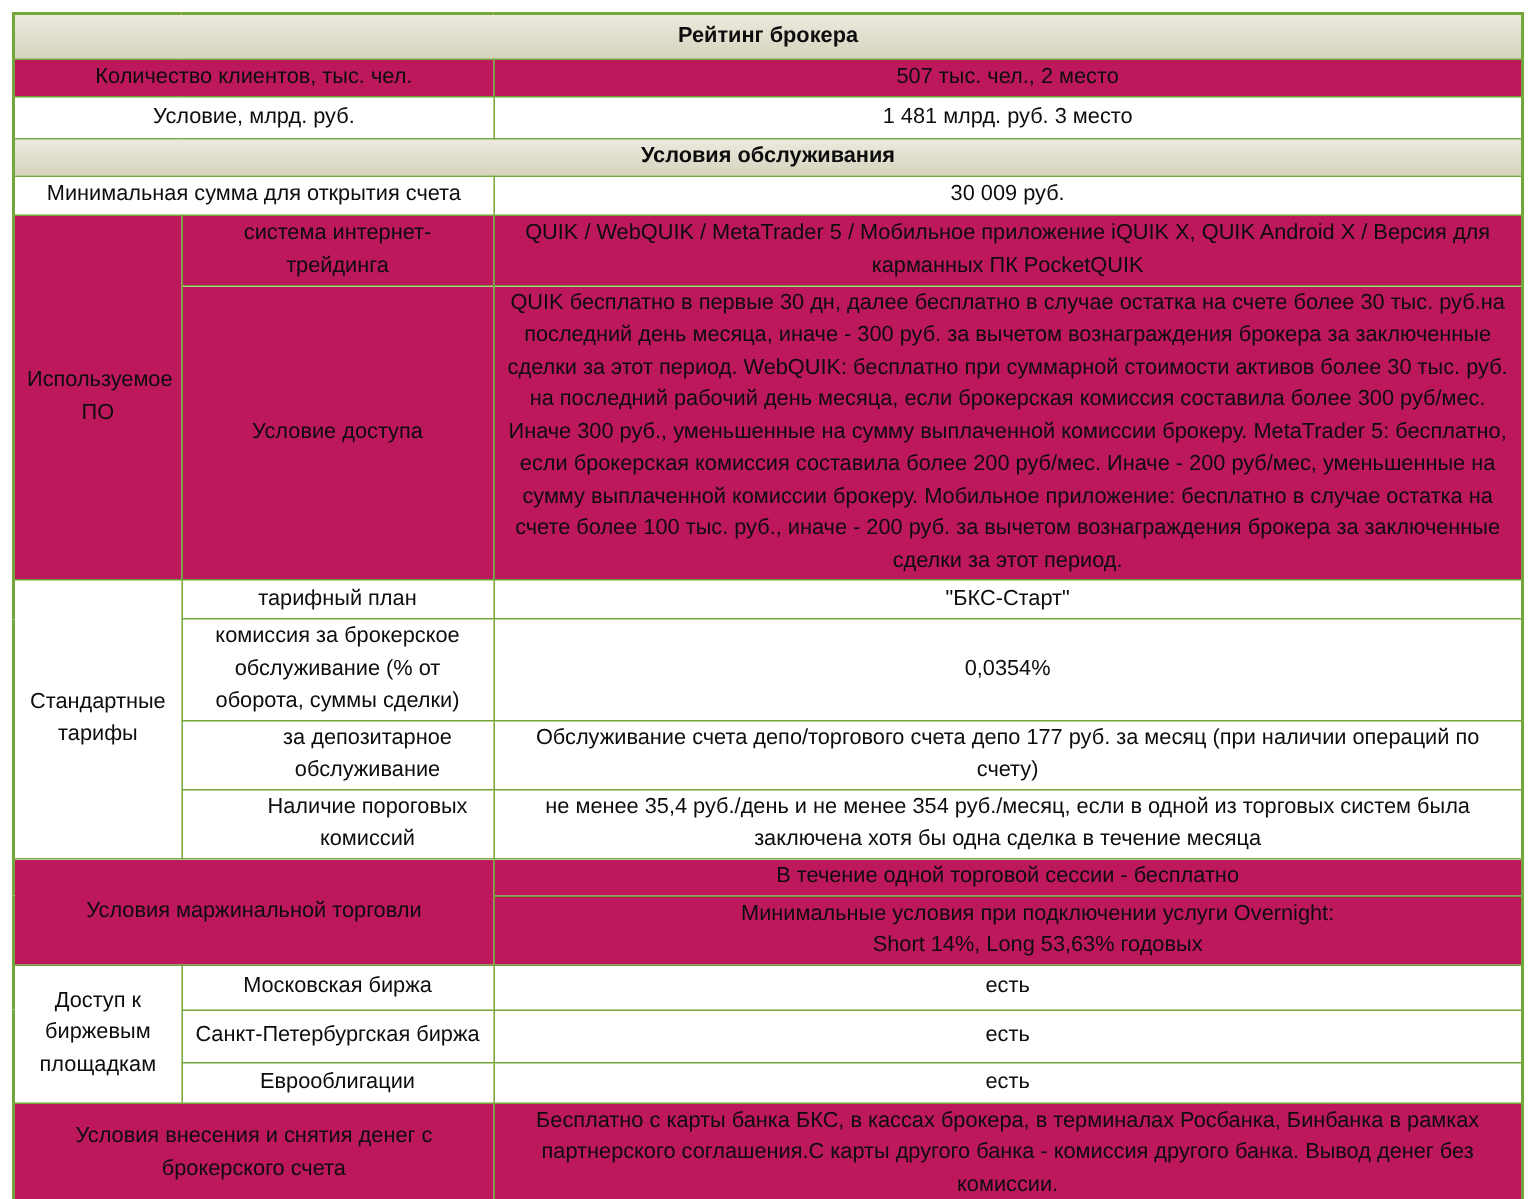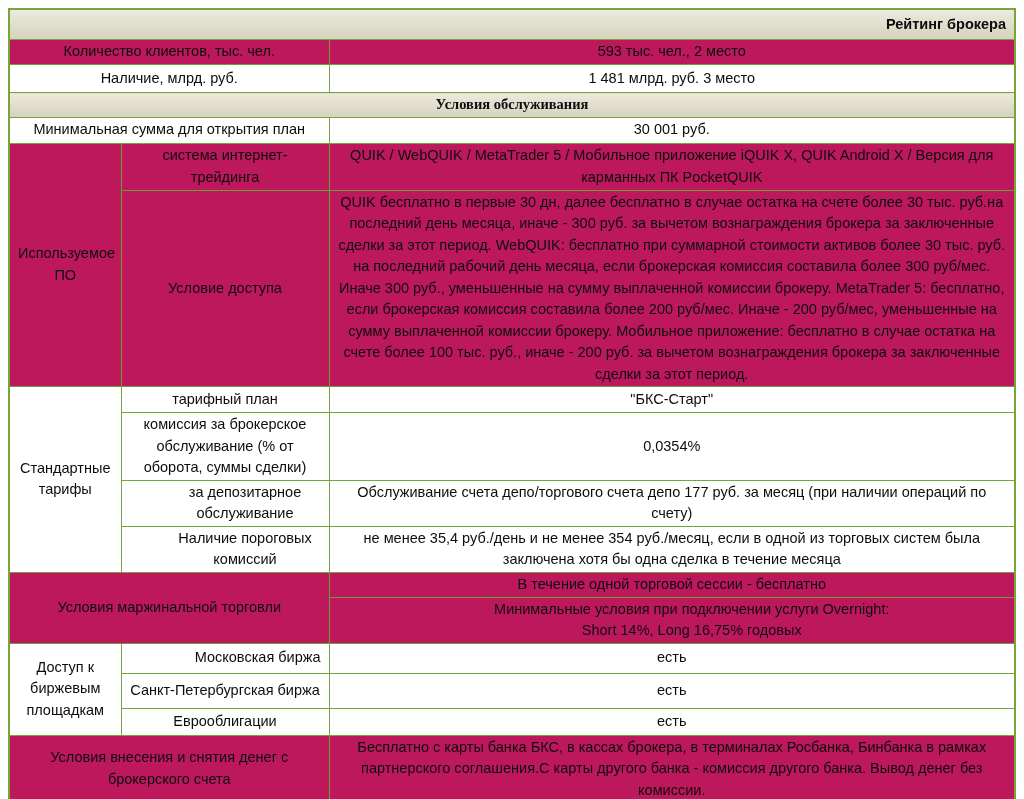--- a/index.html
+++ b/index.html
@@ -40,24 +40,24 @@
     border-color: #699f33;
   }
   td.head {
     background: linear-gradient(#ecead e0 0%, #d5d2bd 100%);
     background: linear-gradient(#eceade, #d5d2bd);
     font-weight: bold;
     border-color: #74a63c;
   }
   b { font-weight: normal; }
   
-  .h27  { height: 27px; text-align: right; }
+  .h27  { height: 27px; }
   .h22  { height: 22px; }
   .h25  { height: 25px; }
-  .h21  { height: 21px; font-family: Liberation Serif, serif; }
+  .h21  { height: 21px; }
   .h23  { height: 23px; }
   .h44  { height: 44px; margin-top: 12px; }
   .h190 { height: 190px; }
   .h60  { height: 60px; }
   .h42  { height: 42px; padding-left: 48px; }
   .h32  { height: 32px; }
   .h24  { height: 24px; margin-top: 44px; }
   .h62  { height: 62px; }
 </style>
 </head>
@@ -70,33 +70,33 @@
         <col class="c2">
         <col class="c3">
     </colgroup>
     <tbody>
 
       <tr>
         <td class="head h27" colspan="3">Рейтинг брокера</td>
       </tr>
       <tr>
         <td class="green h22" colspan="2">Количество клиентов, тыс. чел.</td>
-        <td class="green"><span>593 тыс. чел., </span><b>2 место</b></td>
+        <td class="green"><span>507 тыс. чел., </span><b>2 место</b></td>
       </tr>
       <tr>
-        <td class="h25" colspan="2">Наличие, млрд. руб.</td>
+        <td class="h25" colspan="2">Условие, млрд. руб.</td>
         <td><span>1 481 млрд. руб. </span><b>3 место</b></td>
       </tr>
 
       <tr>
         <td class="head h21" colspan="3">Условия обслуживания</td>
       </tr>
       <tr>
-        <td class="h23" colspan="2">Минимальная сумма для открытия план</td>
-        <td>30 001 руб.</td>
+        <td class="h23" colspan="2">Минимальная сумма для открытия счета</td>
+        <td>30 009 руб.</td>
       </tr>
 
       <tr>
         <td class="green" rowspan="2">Используемое ПО</td>
         <td class="green h44">система интернет-трейдинга</td>
         <td class="green">QUIK / WebQUIK / MetaTrader 5 / Мобильное приложение iQUIK X, QUIK Android X / Версия для карманных ПК PocketQUIK</td>
       </tr>
       <tr>
         <td class="green h190">Условие доступа</td>
         <td class="green"><b>QUIK</b><span> бесплатно в первые 30 дн, далее бесплатно в случае остатка на счете более 30 тыс. руб.на последний день месяца, иначе - 300 руб. за вычетом вознаграждения брокера за заключенные сделки за этот период. </span><b>WebQUIK:</b><span> бесплатно при суммарной стоимости активов более 30 тыс. руб. на последний рабочий день месяца, если брокерская комиссия составила более 300 руб/мес. Иначе 300 руб., уменьшенные на сумму выплаченной комиссии брокеру. </span><b>MetaTrader 5:</b><span> бесплатно, если брокерская комиссия составила более 200 руб/мес. Иначе - 200 руб/мес,  уменьшенные на сумму выплаченной комиссии брокеру. </span><b>Мобильное приложение:</b><span> бесплатно в случае остатка на счете более 100 тыс. руб., иначе - 200 руб. за вычетом вознаграждения брокера за заключенные сделки за этот период.</span></td>
@@ -119,21 +119,21 @@
         <td class="h42">Наличие пороговых комиссий</td>
         <td>не менее 35,4 руб./день и не менее 354 руб./месяц, если в одной из торговых систем была заключена хотя бы одна сделка в течение месяца</td>
       </tr>
 
       <tr>
         <td class="green" colspan="2" rowspan="2">Условия маржинальной торговли</td>
         <td class="green h22">В течение одной торговой сессии - бесплатно</td>
       </tr>
       <tr>
         <td class="green h42">Минимальные условия при подключении услуги Overnight:
-Short 14%, Long 16,75% годовых</td>
+Short 14%, Long 53,63% годовых</td>
       </tr>
 
       <tr>
         <td rowspan="3">Доступ к биржевым площадкам</td>
         <td class="h27">Московская биржа</td>
         <td>есть</td>
       </tr>
       <tr>
         <td class="h32">Санкт-Петербургская биржа</td>
         <td>есть</td>

